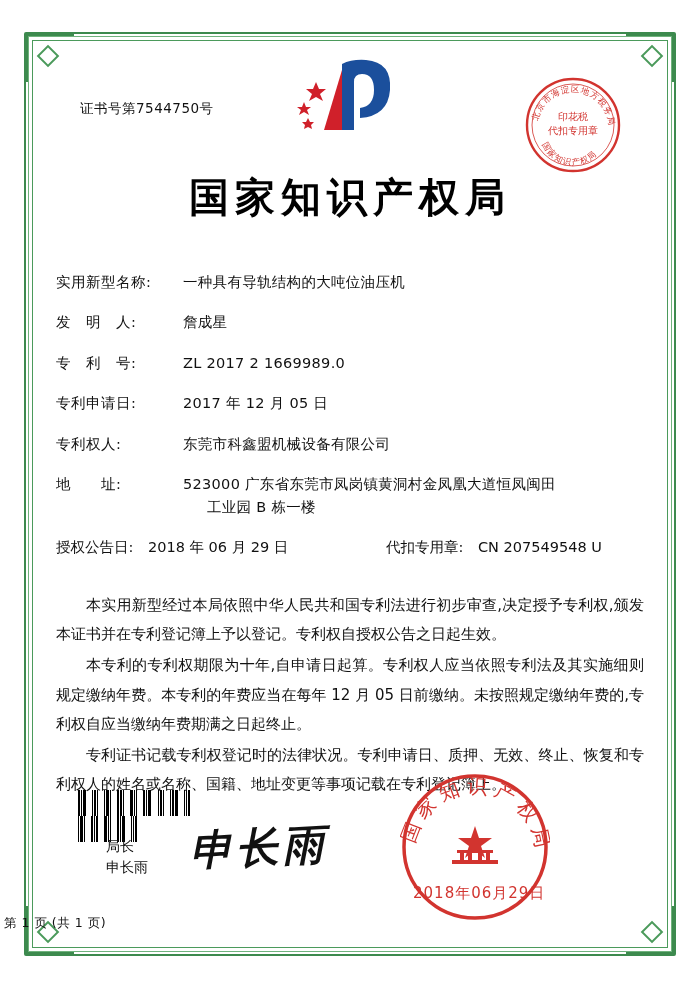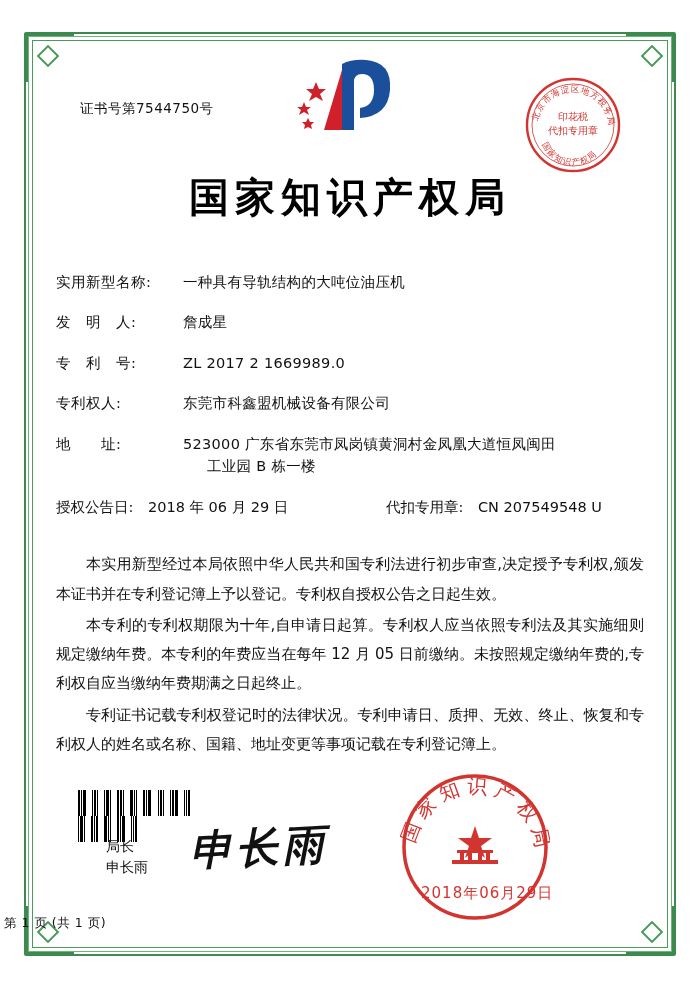--- a/index.html
+++ b/index.html
@@ -194,21 +194,20 @@
     width: 150px;
     height: 150px;
   }
   .seal-date {
     position: absolute;
     left: 413px;
     top: 884px;
     font-size: 15px;
     color: #d2342f;
     letter-spacing: 1px;
-    margin-left: 8px;
   }
 
   .footer {
     position: absolute;
     left: 4px; right: 0;
     bottom: 58px;
     font-size: 12.5px;
     letter-spacing: 0.5px;
   }
 </style>
@@ -276,20 +275,24 @@
       <div class="field-row">
         <div class="field-label">发　明　人:</div>
         <div class="field-value">詹成星</div>
       </div>
 
       <div class="field-row">
         <div class="field-label">专　利　号:</div>
         <div class="field-value">ZL 2017 2 1669989.0</div>
       </div>
 
+      <div class="field-row">
+        <div class="field-label">专利申请日:</div>
+        <div class="field-value">2017 年 12 月 05 日</div>
+      </div>
 
       <div class="field-row">
         <div class="field-label">专利权人:</div>
         <div class="field-value">东莞市科鑫盟机械设备有限公司</div>
       </div>
 
       <div class="field-row">
         <div class="field-label">地　　址:</div>
         <div class="field-value">
           <span>523000 广东省东莞市凤岗镇黄洞村金凤凰大道恒凤闽田</span>

